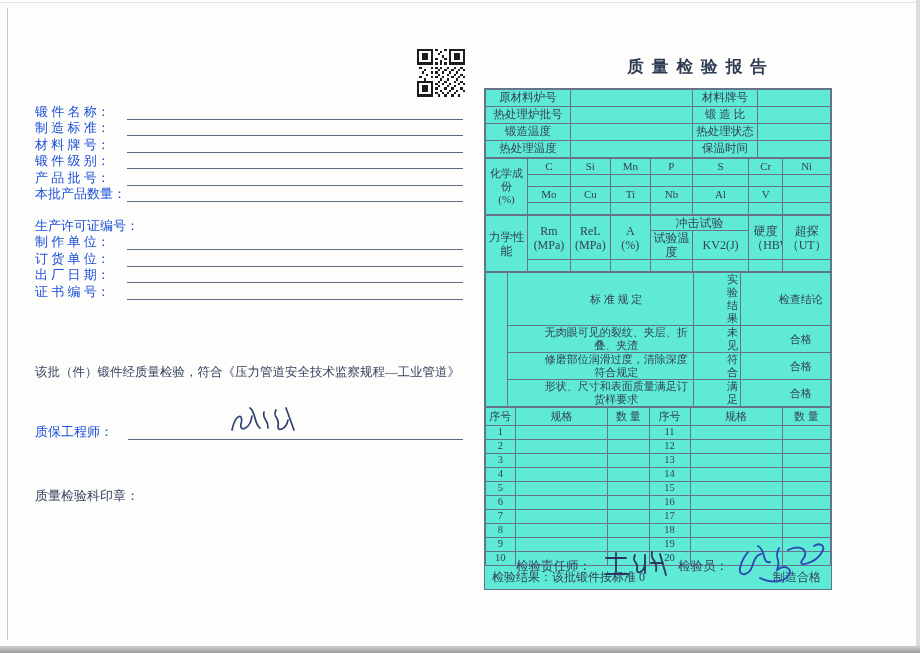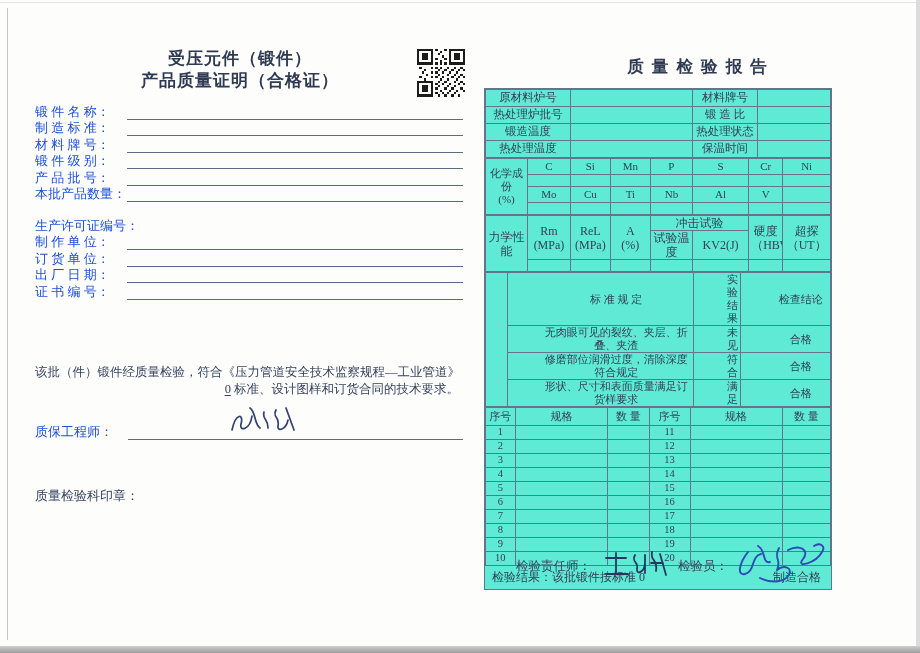--- a/index.html
+++ b/index.html
@@ -71,24 +71,20 @@
 </head>
 <body>
 
 <div class="page">
 
   <div class="edge-top"></div>
   <div class="edge-left"></div>
   <div class="edge-right"></div>
   <div class="edge-bottom"></div>
 
-  <div class="doc-title">
-    <div>受压元件（锻件）</div>
-    <div>产品质量证明（合格证）</div>
-  </div>
 
   <svg class="qr" viewBox="0 0 21 21" shape-rendering="crispEdges">
     <g fill="#1c1c1c">
       <rect x="0" y="0" width="7" height="1"></rect>
         <rect x="0" y="6" width="7" height="1"></rect>
       <rect x="0" y="1" width="1" height="5"></rect>
         <rect x="6" y="1" width="1" height="5"></rect>
       <rect x="2" y="2" width="3" height="3"></rect>
       <rect x="14" y="0" width="7" height="1"></rect>
         <rect x="14" y="6" width="7" height="1"></rect>
@@ -149,21 +145,20 @@
       <span class="f-line"></span>
     </div>
     <div class="f-row">
       <span class="f-label">证 书 编 号：</span>
       <span class="f-line"></span>
     </div>
   </div>
 
   <div class="statement">
     <div>该批（件）锻件经质量检验，符合《压力管道安全技术监察规程—工业管道》</div>
-    <div class="l2"><span class="u">0</span><span> 标准、设计图样和订货合同的技术要求。</span></div>
   </div>
 
   <div class="qa-row">
     <span class="f-label">质保工程师：</span>
     <span class="f-line" style="position:relative">
       <svg class="sig-qa" width="76" height="38" viewBox="0 0 76 38">
         <path d="M6 28 C10 10 18 12 15 22 C13 30 24 28 26 14 M24 6 C30 10 28 22 34 26 M38 10 C36 18 42 16 42 26 M50 8 C46 16 54 14 52 24 C51 30 60 28 62 18 M60 6 L68 28" fill="none" stroke="#32406f" stroke-width="1.7" stroke-linecap="round" stroke-linejoin="round"></path>
       </svg>
     </span>
   </div>

